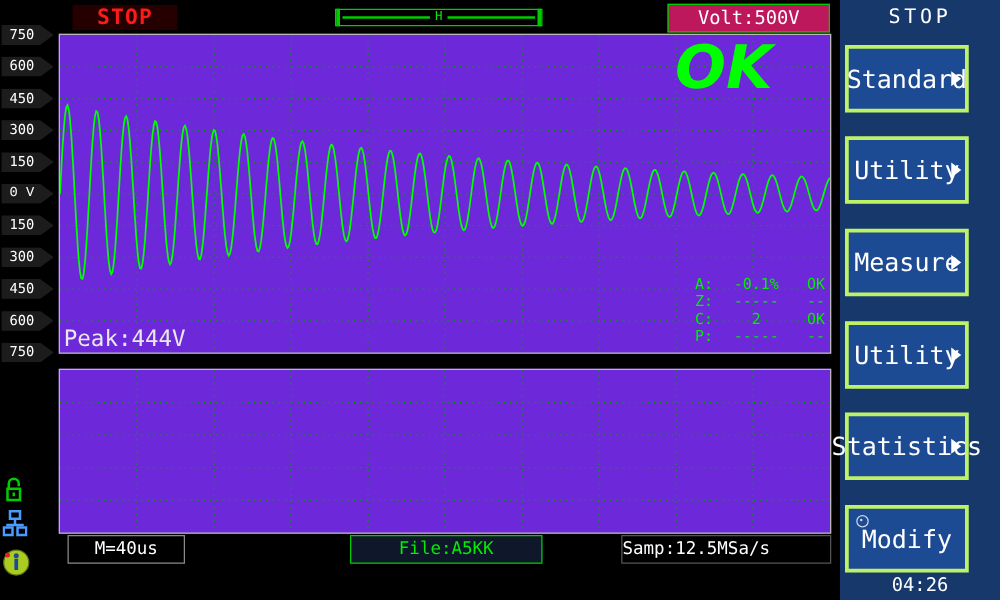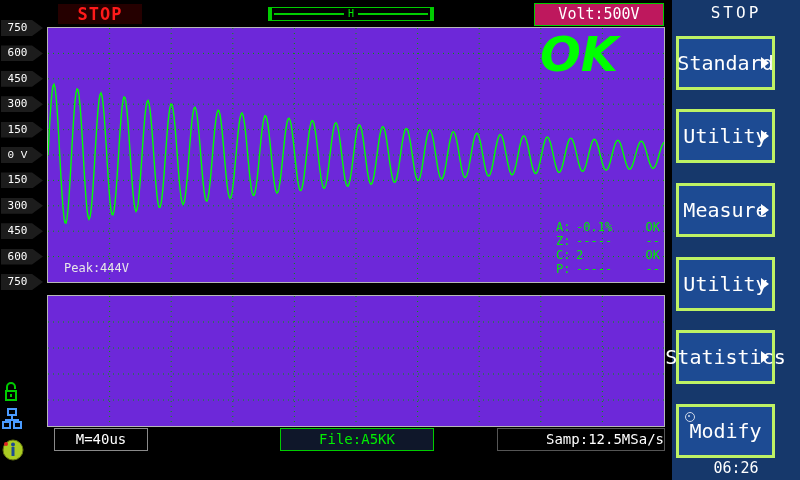--- a/index.html
+++ b/index.html
@@ -25,34 +25,34 @@
   .scale-tag{position:absolute;left:1px;width:42px;height:16px;background:#1c1c1c;color:#fff;
              font-size:11px;line-height:16px;text-align:center;padding-right:9px;box-sizing:border-box;
              clip-path:polygon(0 0,74% 0,100% 50%,74% 100%,0 100%);}
 
   
   .plot{position:absolute;background:#6d28d9;border:1px solid #b8b8b8;}
   #upper-plot{left:47px;top:27px;width:616px;height:254px;}
   #lower-plot{left:47px;top:295px;width:616px;height:130px;}
   .ok-indicator{position:absolute;left:492px;top:0px;color:#00ff00;font-size:48px;font-weight:bold;
                 font-style:italic;font-family:"DejaVu Sans","Liberation Sans",sans-serif;line-height:52px;}
-  .peak-readout{position:absolute;left:16px;top:233px;color:#e8e8e8;font-size:12px;}
+  .peak-readout{position:absolute;left:3px;top:233px;color:#e8e8e8;font-size:18px;}
   .readout{position:absolute;left:508px;top:192px;width:104px;color:#00ee00;font-size:12px;}
   .readout-row{display:flex;line-height:14px;}
   .readout-row .k{width:20px;}
-  .readout-row .v{flex:1;text-align:left;}
+  .readout-row .v{flex:1;text-align:center;}
   .readout-row .s{width:26px;text-align:right;}
 
   
   .time-box{position:absolute;left:54px;top:428px;width:92px;height:21px;border:1px solid #8a8a8a;
             color:#fff;font-size:14px;line-height:21px;text-align:center;background:#000;}
   .file-box{position:absolute;left:280px;top:428px;width:152px;height:21px;border:1px solid #00cc00;
             color:#00ee00;font-size:14px;line-height:21px;text-align:center;background:#0f172a;}
   .samp-box{position:absolute;left:497px;top:428px;width:166px;height:21px;border:1px solid #555;
-            color:#fff;font-size:14px;line-height:21px;text-align:right;background:#000;}
+            color:#fff;font-size:14px;line-height:21px;text-align:left;background:#000;}
 
   
   .corner-icon{position:absolute;left:2px;}
 
   
   .sidebar{position:absolute;left:672px;top:0;width:128px;height:480px;background:#16386b;}
   .side-title{color:#fff;text-align:center;font-size:16px;letter-spacing:3px;padding-top:3px;}
   .side-btn{position:absolute;left:4px;width:99px;height:54px;background:#1d4b93;
             border:3px solid #bef264;color:#fff;font-size:20px;display:flex;align-items:center;
             justify-content:center;box-sizing:border-box;cursor:pointer;}
@@ -197,16 +197,16 @@
       <span class="arrow"></span>
     </div>
     <div class="side-btn" style="top:330px">
       <span>Statistics</span>
       <span class="arrow"></span>
     </div>
     <div class="side-btn" style="top:404px">
       <span class="gear-dot"></span>
       <span>Modify</span>
     </div>
-    <div class="side-time">06:26</div>
+    <div class="side-time">04:26</div>
   </div>
 
 </div>
 
 </body></html>

